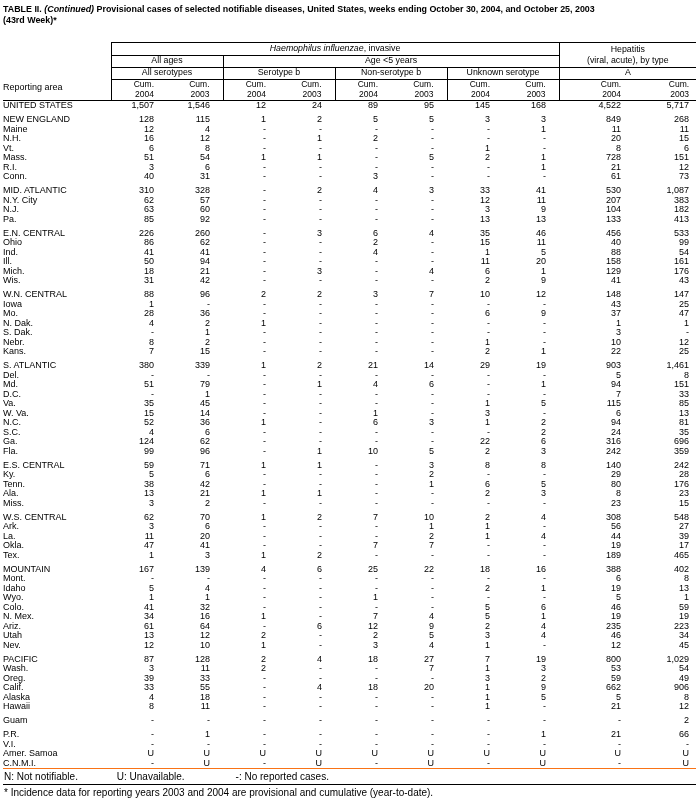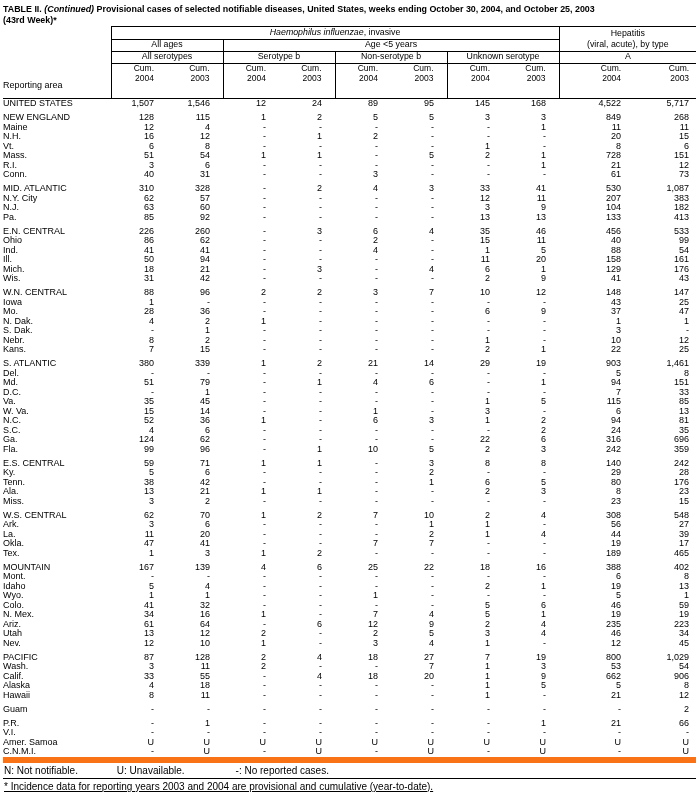--- a/index.html
+++ b/index.html
@@ -9,59 +9,59 @@
     font-family: "Liberation Sans", "DejaVu Sans", sans-serif;
     color: #000;
   }
   .page { padding: 4px 3px 0 3px; }
 
   .title { font-size: 8.9px; font-weight: bold; line-height: 1.25; }
   .title .ital { font-style: italic; }
 
   table {
     border-collapse: collapse; table-layout: fixed;
-    width: 693px; margin-top: 0;
-    border-bottom: 6px solid #f97316;
+    width: 693px; margin-top: 16px;
+    border-bottom: 1px solid #f97316;
   }
   col.c-area { width: 108px; }
   col.c-h    { width: 56px; }
   col.c-hep1 { width: 69px; }
   col.c-hep2 { width: 68px; }
 
   th, td { padding: 0; margin: 0; font-weight: normal; }
   thead th { font-size: 8.8px; line-height: 1.12; vertical-align: bottom; text-align: center; }
   th.r1 { height: 13px; }
   th.r2 { height: 12px; }
   th.r3 { height: 12px; }
   th.grp { padding-bottom: 1px; }
   .ital { font-style: italic; }
   .bt { border-top: 1px solid #000; }
   .bb { border-bottom: 1px solid #000; }
   .bl { border-left: 1px solid #000; }
 
   th.reporting { text-align: left; vertical-align: bottom; font-size: 9px; height: 21px; padding-bottom: 8px; }
-  th.cum { font-size: 8.5px; text-align: right; padding-right: 13px; padding-bottom: 15px; height: 21px; }
+  th.cum { font-size: 8.5px; text-align: right; padding-right: 13px; padding-bottom: 1px; height: 21px; }
   th.cum.hep { padding-right: 7px; }
   .blk { display: block; }
 
   tbody td {
     font-size: 9px; line-height: 9.5px; height: 9.5px;
     vertical-align: bottom; white-space: nowrap; overflow: hidden;
   }
   tbody td.area { text-align: left; }
   tbody td.num { text-align: right; padding-right: 13px; }
   tbody td.num.hep { padding-right: 7px; }
   tbody tr.spacer td { height: 4.5px; line-height: 4.5px; font-size: 1px; }
 
   .footnotes { width: 693px; font-size: 10px; line-height: 1.3; }
   .fn-line1 { border-bottom: 1px solid #000; padding: 1px 0 1px 1px; }
   .fn-line1 span { display: inline-block; }
   .fn-n { width: 110px; }
   .fn-u { width: 116px; }
-  .fn-line2 { padding: 1px 0 0 1px; text-decoration: underline; }
+  .fn-line2 { padding: 1px 0 0 1px; }
 </style>
 </head>
 <body>
 
 <div class="page">
 
   <div class="title">
     <span>TABLE II.</span><span class="ital"> (Continued)</span><span> Provisional cases of selected notifiable diseases, United States, weeks ending October 30, 2004, and October 25, 2003</span>
     <div>(43rd Week)*</div>
   </div>
@@ -894,20 +894,33 @@
           <td class="num">2</td>
           <td class="num">-</td>
           <td class="num">-</td>
           <td class="num">7</td>
           <td class="num">1</td>
           <td class="num">3</td>
           <td class="num hep">53</td>
           <td class="num hep">54</td>
         </tr>
         <tr>
+          <td class="area">Oreg.</td>
+          <td class="num">39</td>
+          <td class="num">33</td>
+          <td class="num">-</td>
+          <td class="num">-</td>
+          <td class="num">-</td>
+          <td class="num">-</td>
+          <td class="num">3</td>
+          <td class="num">2</td>
+          <td class="num hep">59</td>
+          <td class="num hep">49</td>
+        </tr>
+        <tr>
           <td class="area">Calif.</td>
           <td class="num">33</td>
           <td class="num">55</td>
           <td class="num">-</td>
           <td class="num">4</td>
           <td class="num">18</td>
           <td class="num">20</td>
           <td class="num">1</td>
           <td class="num">9</td>
           <td class="num hep">662</td>

